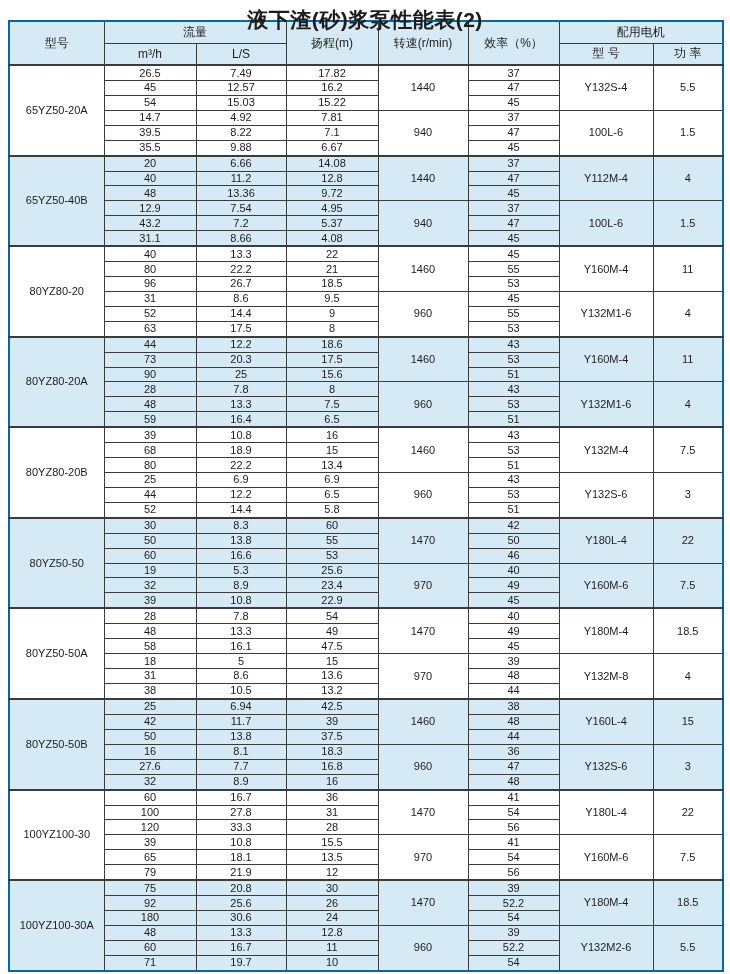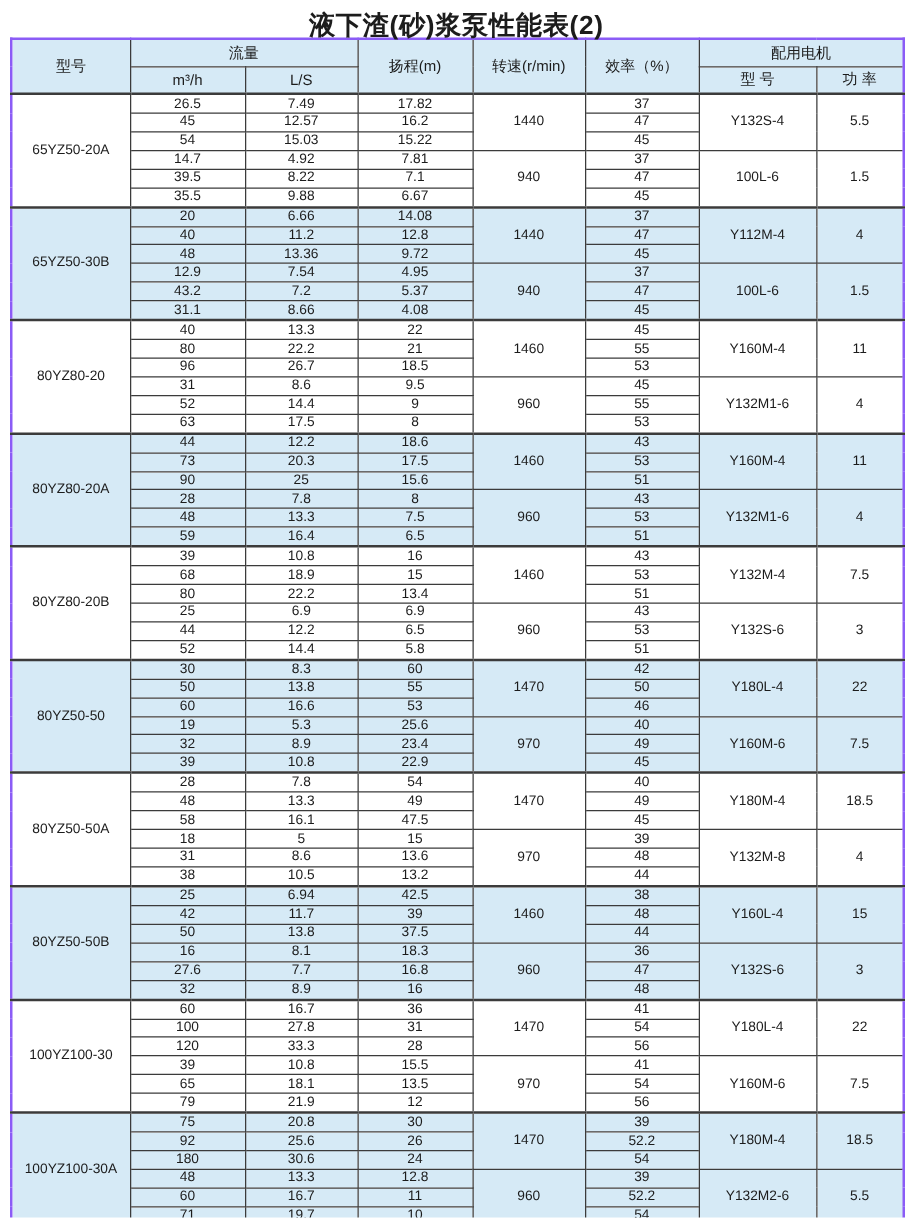--- a/index.html
+++ b/index.html
@@ -7,33 +7,33 @@
   body {
     width: 730px; height: 974px;
     background: #ffffff;
     font-family: "Liberation Sans", "DejaVu Sans", sans-serif;
     color: #1c1c1c;
     overflow: hidden;
   }
   .title {
     margin: 0;
     padding-top: 6px;
-    height: 30px;
+    height: 20px;
     text-align: center;
     font-size: 21px;
     font-weight: bold;
     letter-spacing: 0.5px;
   }
   table.perf {
     border-collapse: collapse;
     table-layout: fixed;
     width: 714px;
     height: 952px;
     margin: 0 8px;
-    border: 2px solid #8b5cf6;
+    border: 2px solid #0369a1;
   }
   th, td {
     border: 1px solid #3b3b3b;
     text-align: center;
     vertical-align: middle;
     padding: 0;
     overflow: hidden;
     white-space: nowrap;
   }
   thead th {
@@ -118,21 +118,21 @@
         <td>7.1</td>
         <td>47</td>
       </tr>
       <tr class="g-white">
         <td>35.5</td>
         <td>9.88</td>
         <td>6.67</td>
         <td>45</td>
       </tr>
       <tr class="g-blue group-start">
-        <td rowspan="6">65YZ50-30B</td>
+        <td rowspan="6">65YZ50-40B</td>
         <td>20</td>
         <td>6.66</td>
         <td>14.08</td>
         <td rowspan="3">1440</td>
         <td>37</td>
         <td rowspan="3">Y112M-4</td>
         <td rowspan="3">4</td>
       </tr>
       <tr class="g-blue">
         <td>40</td>

